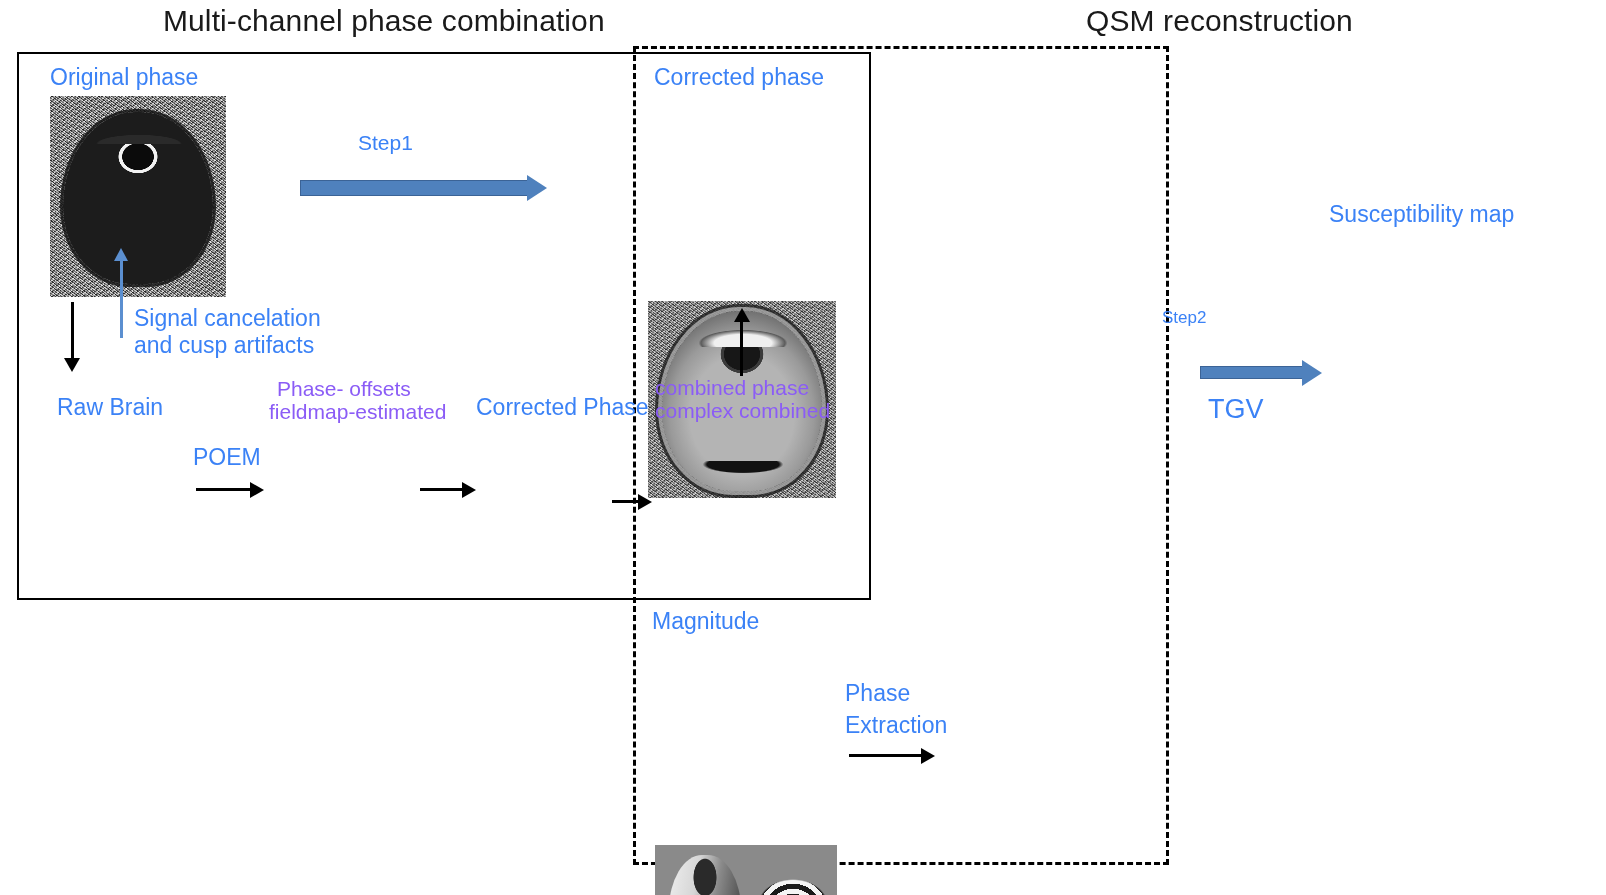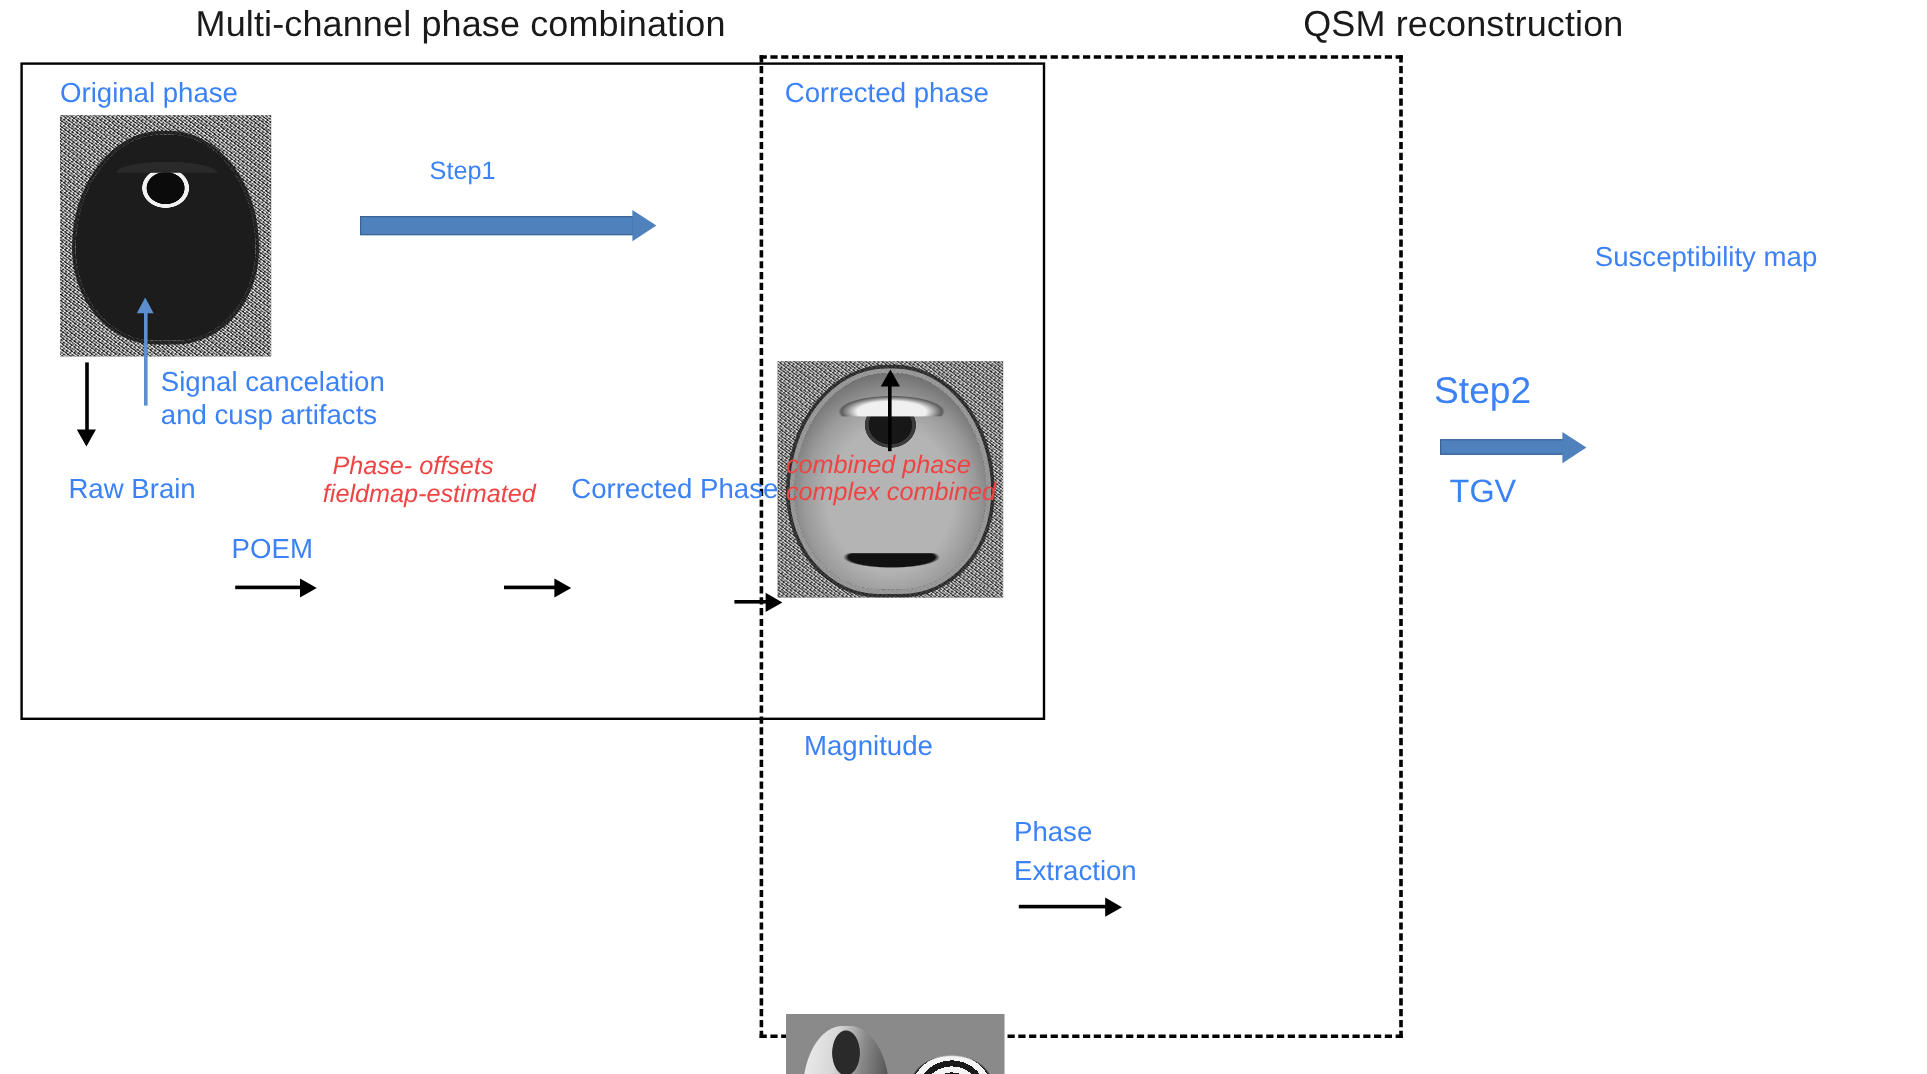--- a/index.html
+++ b/index.html
@@ -23,24 +23,23 @@
     text-align:center;
   }
   .lbl{
     font-size:23px;
     color:#3b82f6;
     white-space:nowrap;
     line-height:1.18;
   }
   .lbl-sm{
     font-size:21px;
-    color:#ef4444;
+    color:#8b5cf6;
     white-space:nowrap;
     line-height:1.2;
-    font-style:italic;
   }
   .solidbox{
     border:2px solid #000000;
     box-sizing:border-box;
   }
   .dashbox{
     border:3px dashed #000000;
     box-sizing:border-box;
     background:transparent;
   }
@@ -192,27 +191,27 @@
   <div class="abs k-arrow-head-r" style="left:250px; top:482px;"></div>
 
   <div class="abs lbl-sm" style="left:277px; top:376px;">Phase- offsets</div>
   <div class="abs lbl-sm" style="left:269px; top:399px;">fieldmap-estimated</div>
 
   <div class="abs k-arrow-shaft" style="left:420px; top:488px; width:44px; height:3px;"></div>
   <div class="abs k-arrow-head-r" style="left:462px; top:482px;"></div>
 
   <div class="abs lbl" style="left:476px; top:394px;">Corrected Phase</div>
 
-  <div class="abs lbl" style="left:670px; top:608px;">Magnitude</div>
+  <div class="abs lbl" style="left:652px; top:608px;">Magnitude</div>
 
   <div class="abs lbl" style="left:845px; top:680px;">Phase</div>
   <div class="abs lbl" style="left:845px; top:712px;">Extraction</div>
   <div class="abs k-arrow-shaft" style="left:849px; top:754px; width:74px; height:3px;"></div>
   <div class="abs k-arrow-head-r" style="left:921px; top:748px;"></div>
 
-  <div class="abs lbl" style="left:1195px; top:308px; font-size:31px;">Step2</div>
+  <div class="abs lbl" style="left:1162px; top:308px; font-size:17px;">Step2</div>
   <div class="abs blue-arrow-shaft" style="left:1200px; top:366px; width:104px; height:13px;"></div>
   <div class="abs blue-arrow-head" style="left:1302px; top:360px;"></div>
   <div class="abs lbl" style="left:1208px; top:394px; font-size:27px;">TGV</div>
 
   <div class="abs lbl" style="left:1329px; top:201px;text-align:right;">Susceptibility map</div>
 
 </div>
 
 </body></html>

